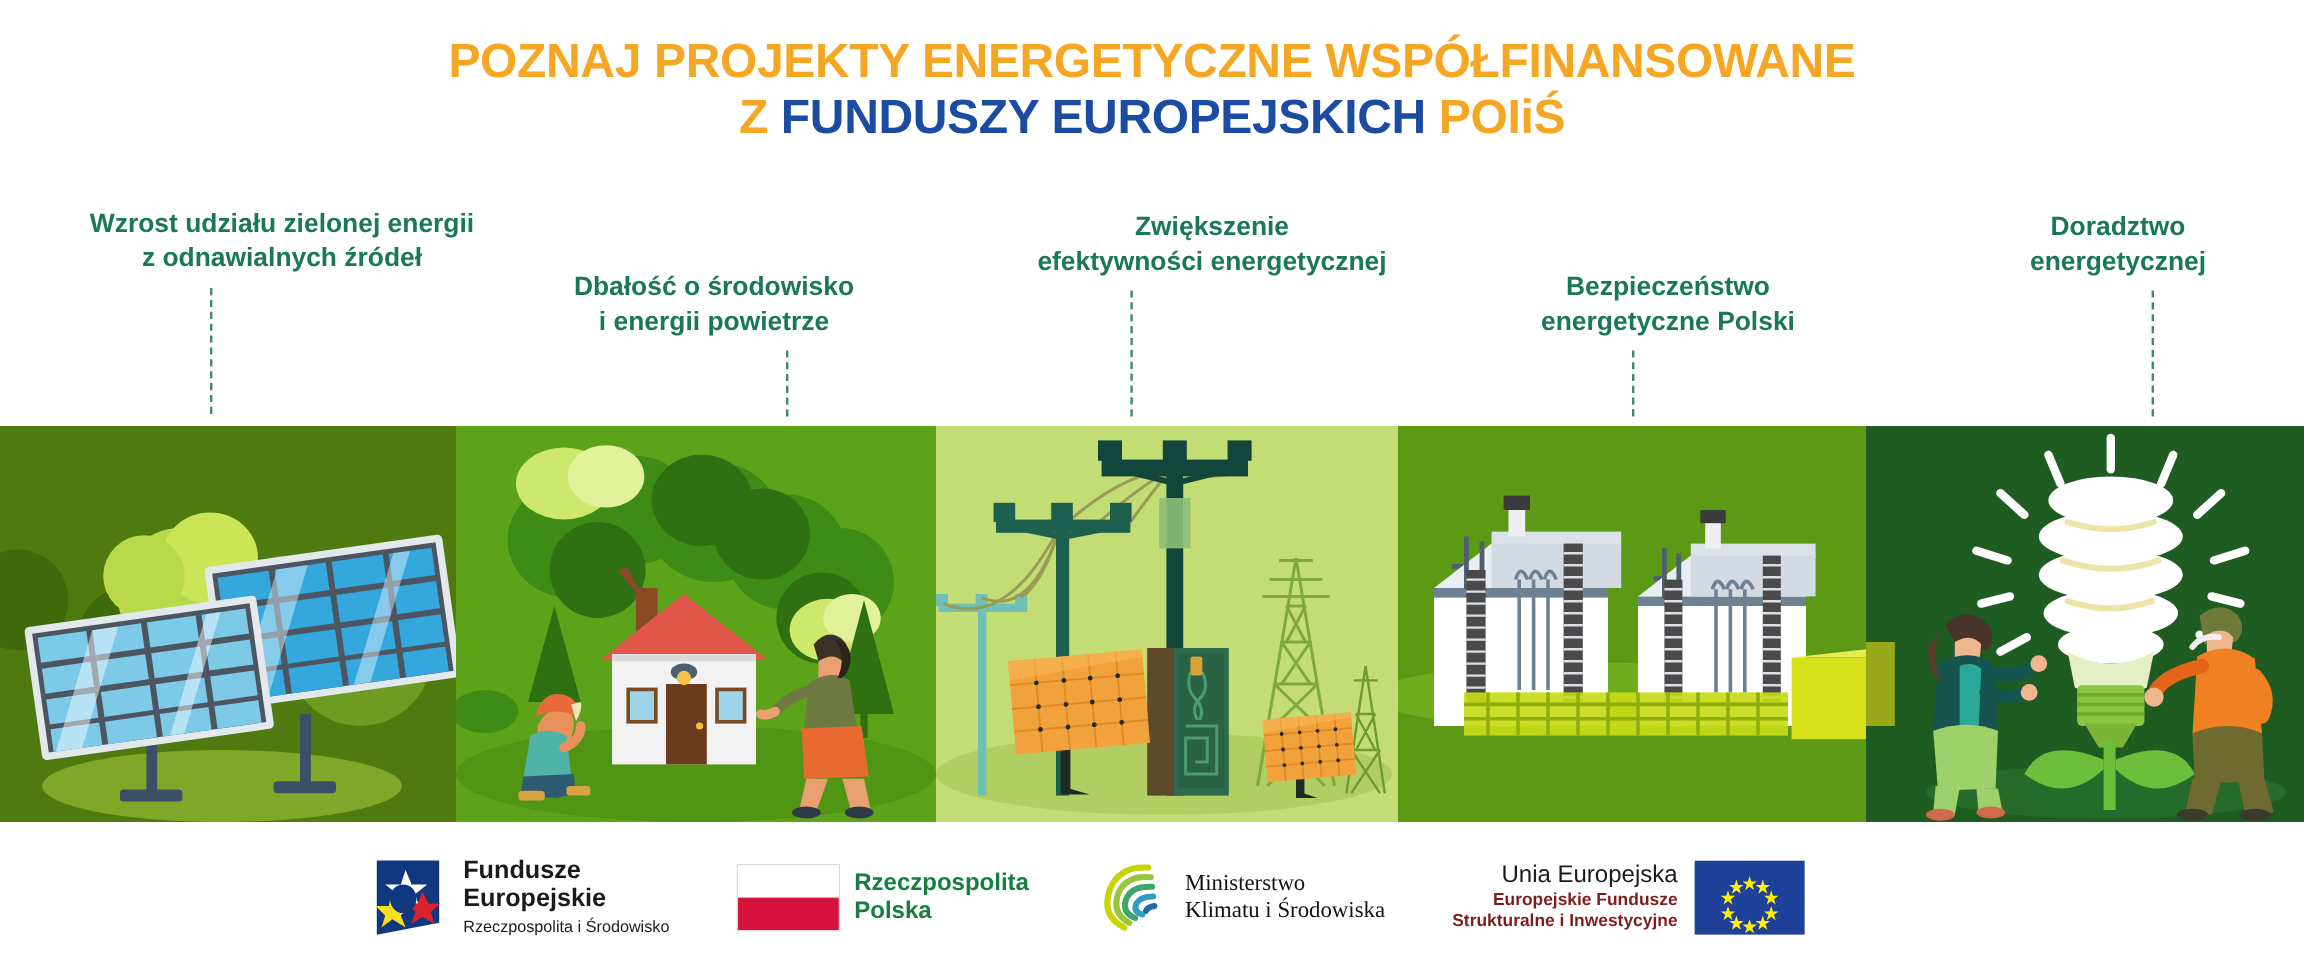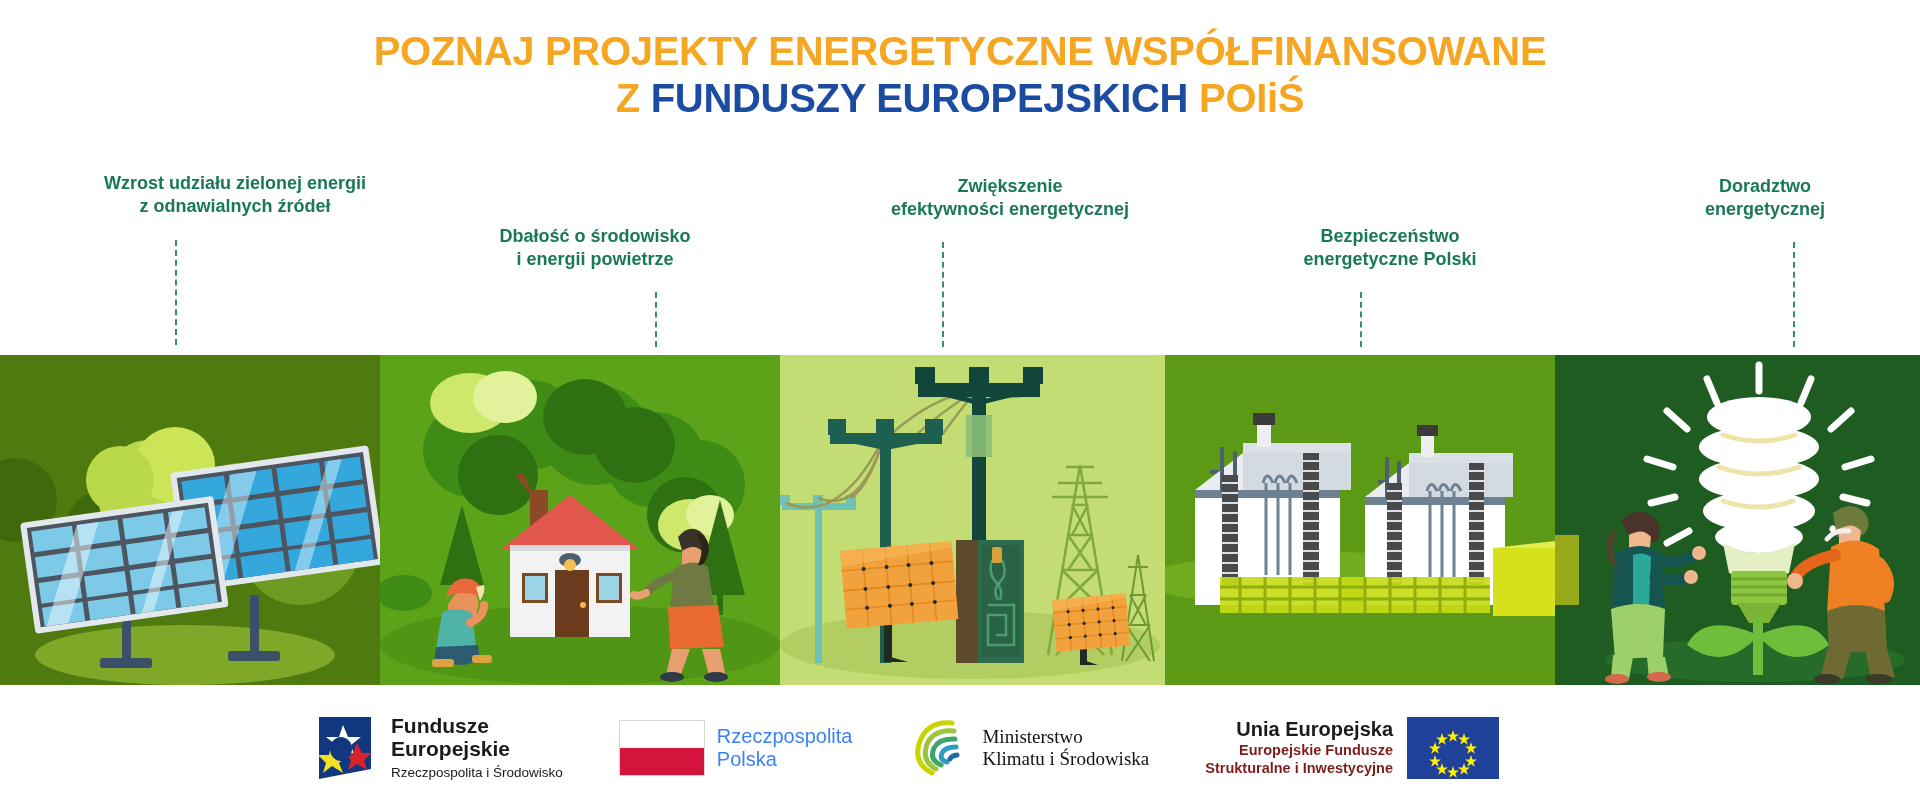--- a/index.html
+++ b/index.html
@@ -27,21 +27,21 @@
   .t-blue{color:#1B4CA1;}
   .title-line-2{margin-top:4px;}
   .title-line-2 span{display:inline;}
 
   
   .labels{position:absolute;left:0;top:0;width:1920px;height:355px;}
   .label{
     position:absolute;
     color:#19775A;
     font-weight:bold;
-    font-size:18px;
+    font-size:22px;
     line-height:1.3;
     text-align:center;
     white-space:pre-line;
   }
   .tick{
     position:absolute;
     width:0;border-left:2px dashed #19775A;
     opacity:.85;
   }
 
@@ -66,28 +66,28 @@
     gap:56px;
   }
   .logo{display:flex;align-items:center;gap:12px;}
   .logo-text{display:flex;flex-direction:column;justify-content:center;}
 
   
   .fe-t1{font-size:21px;font-weight:bold;color:#1a1a1a;line-height:1.12;}
   .fe-t2{font-size:13.5px;color:#1a1a1a;line-height:1.3;margin-top:3px;}
 
   
-  .rp-t{font-size:20px;font-weight:normal;color:#3b82f6;line-height:1.15;}
+  .rp-t{font-size:20px;font-weight:bold;color:#15803d;line-height:1.15;}
 
   
   .min-t{font-family:"Liberation Serif", serif;font-size:19px;color:#111;line-height:1.15;}
 
   
   .ue-wrap{display:flex;align-items:center;gap:14px;}
-  .ue-t1{font-size:20px;font-weight:bold;color:#1a1a1a;line-height:1.15;text-align:right;}
+  .ue-t1{font-size:20px;font-weight:normal;color:#1a1a1a;line-height:1.15;text-align:right;}
   .ue-t2{font-size:14.5px;font-weight:bold;color:#7f1d1d;line-height:1.25;text-align:right;}
   .flag-pl{width:86px;height:56px;border:1px solid #d8d8d8;box-sizing:border-box;}
   .flag-pl .w{height:50%;background:#ffffff;}
   .flag-pl .r{height:50%;background:#D4143C;}
 </style>
 </head>
 <body>
 
 <div class="banner">
 

